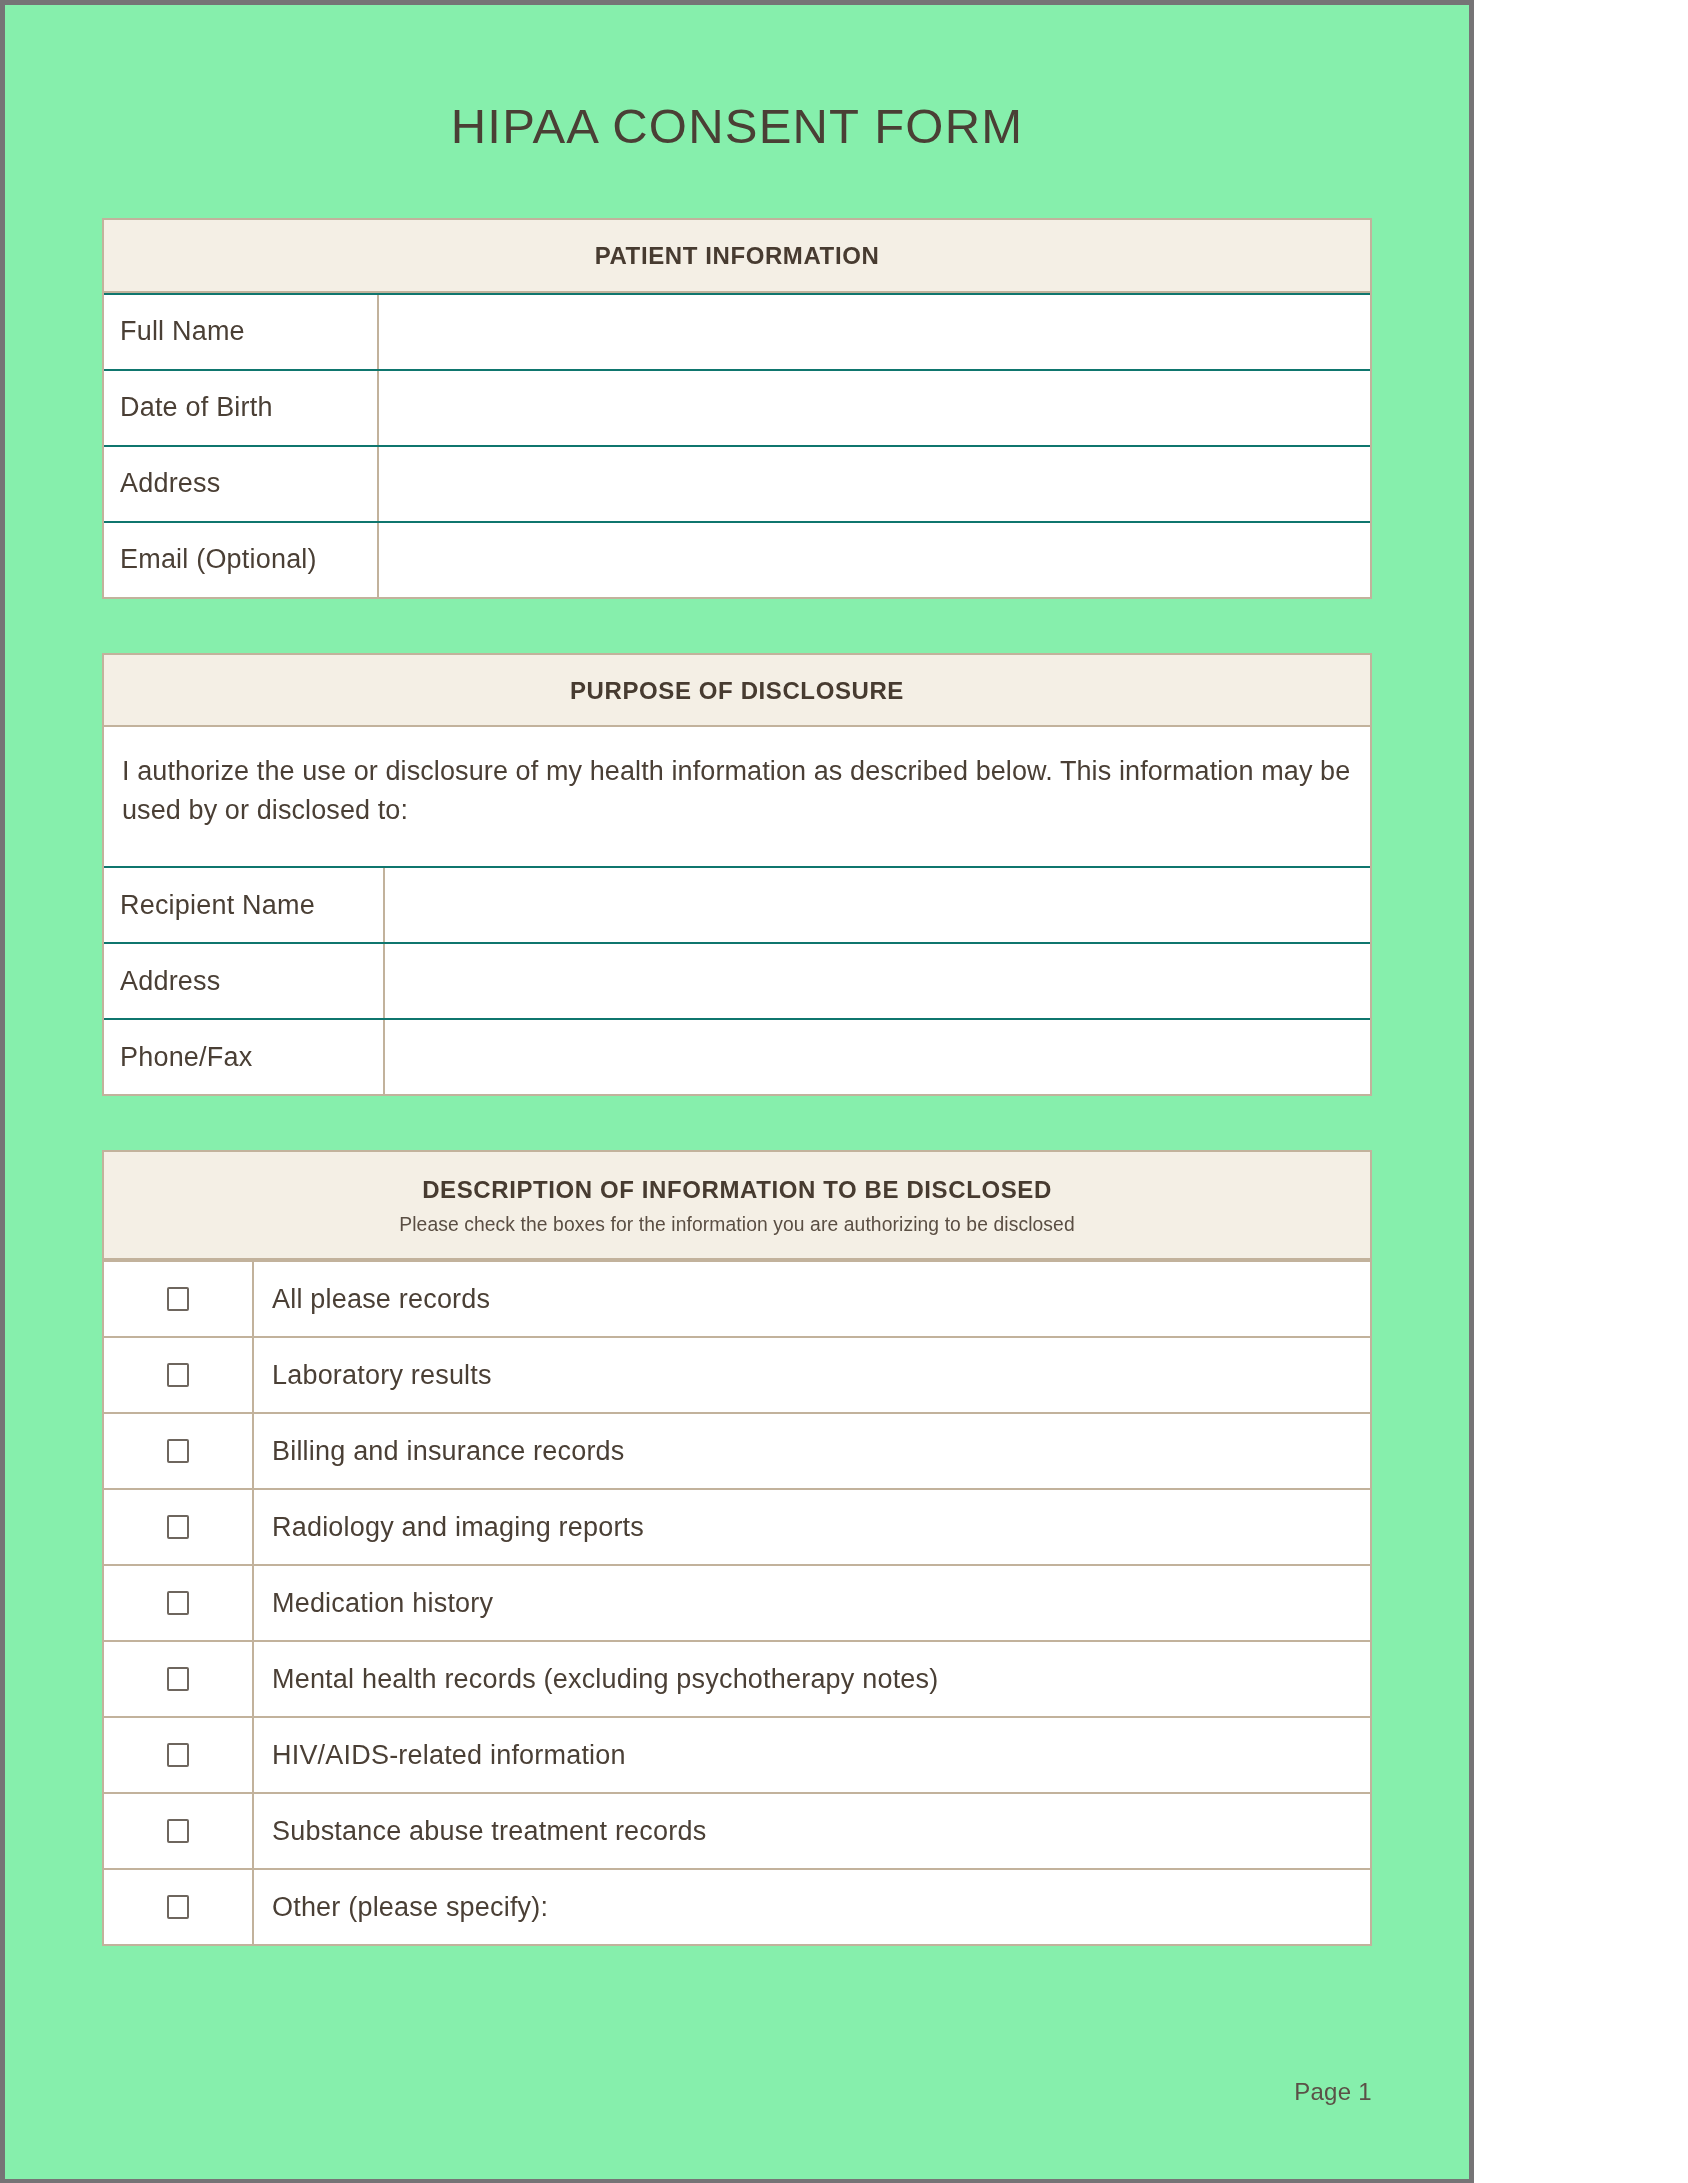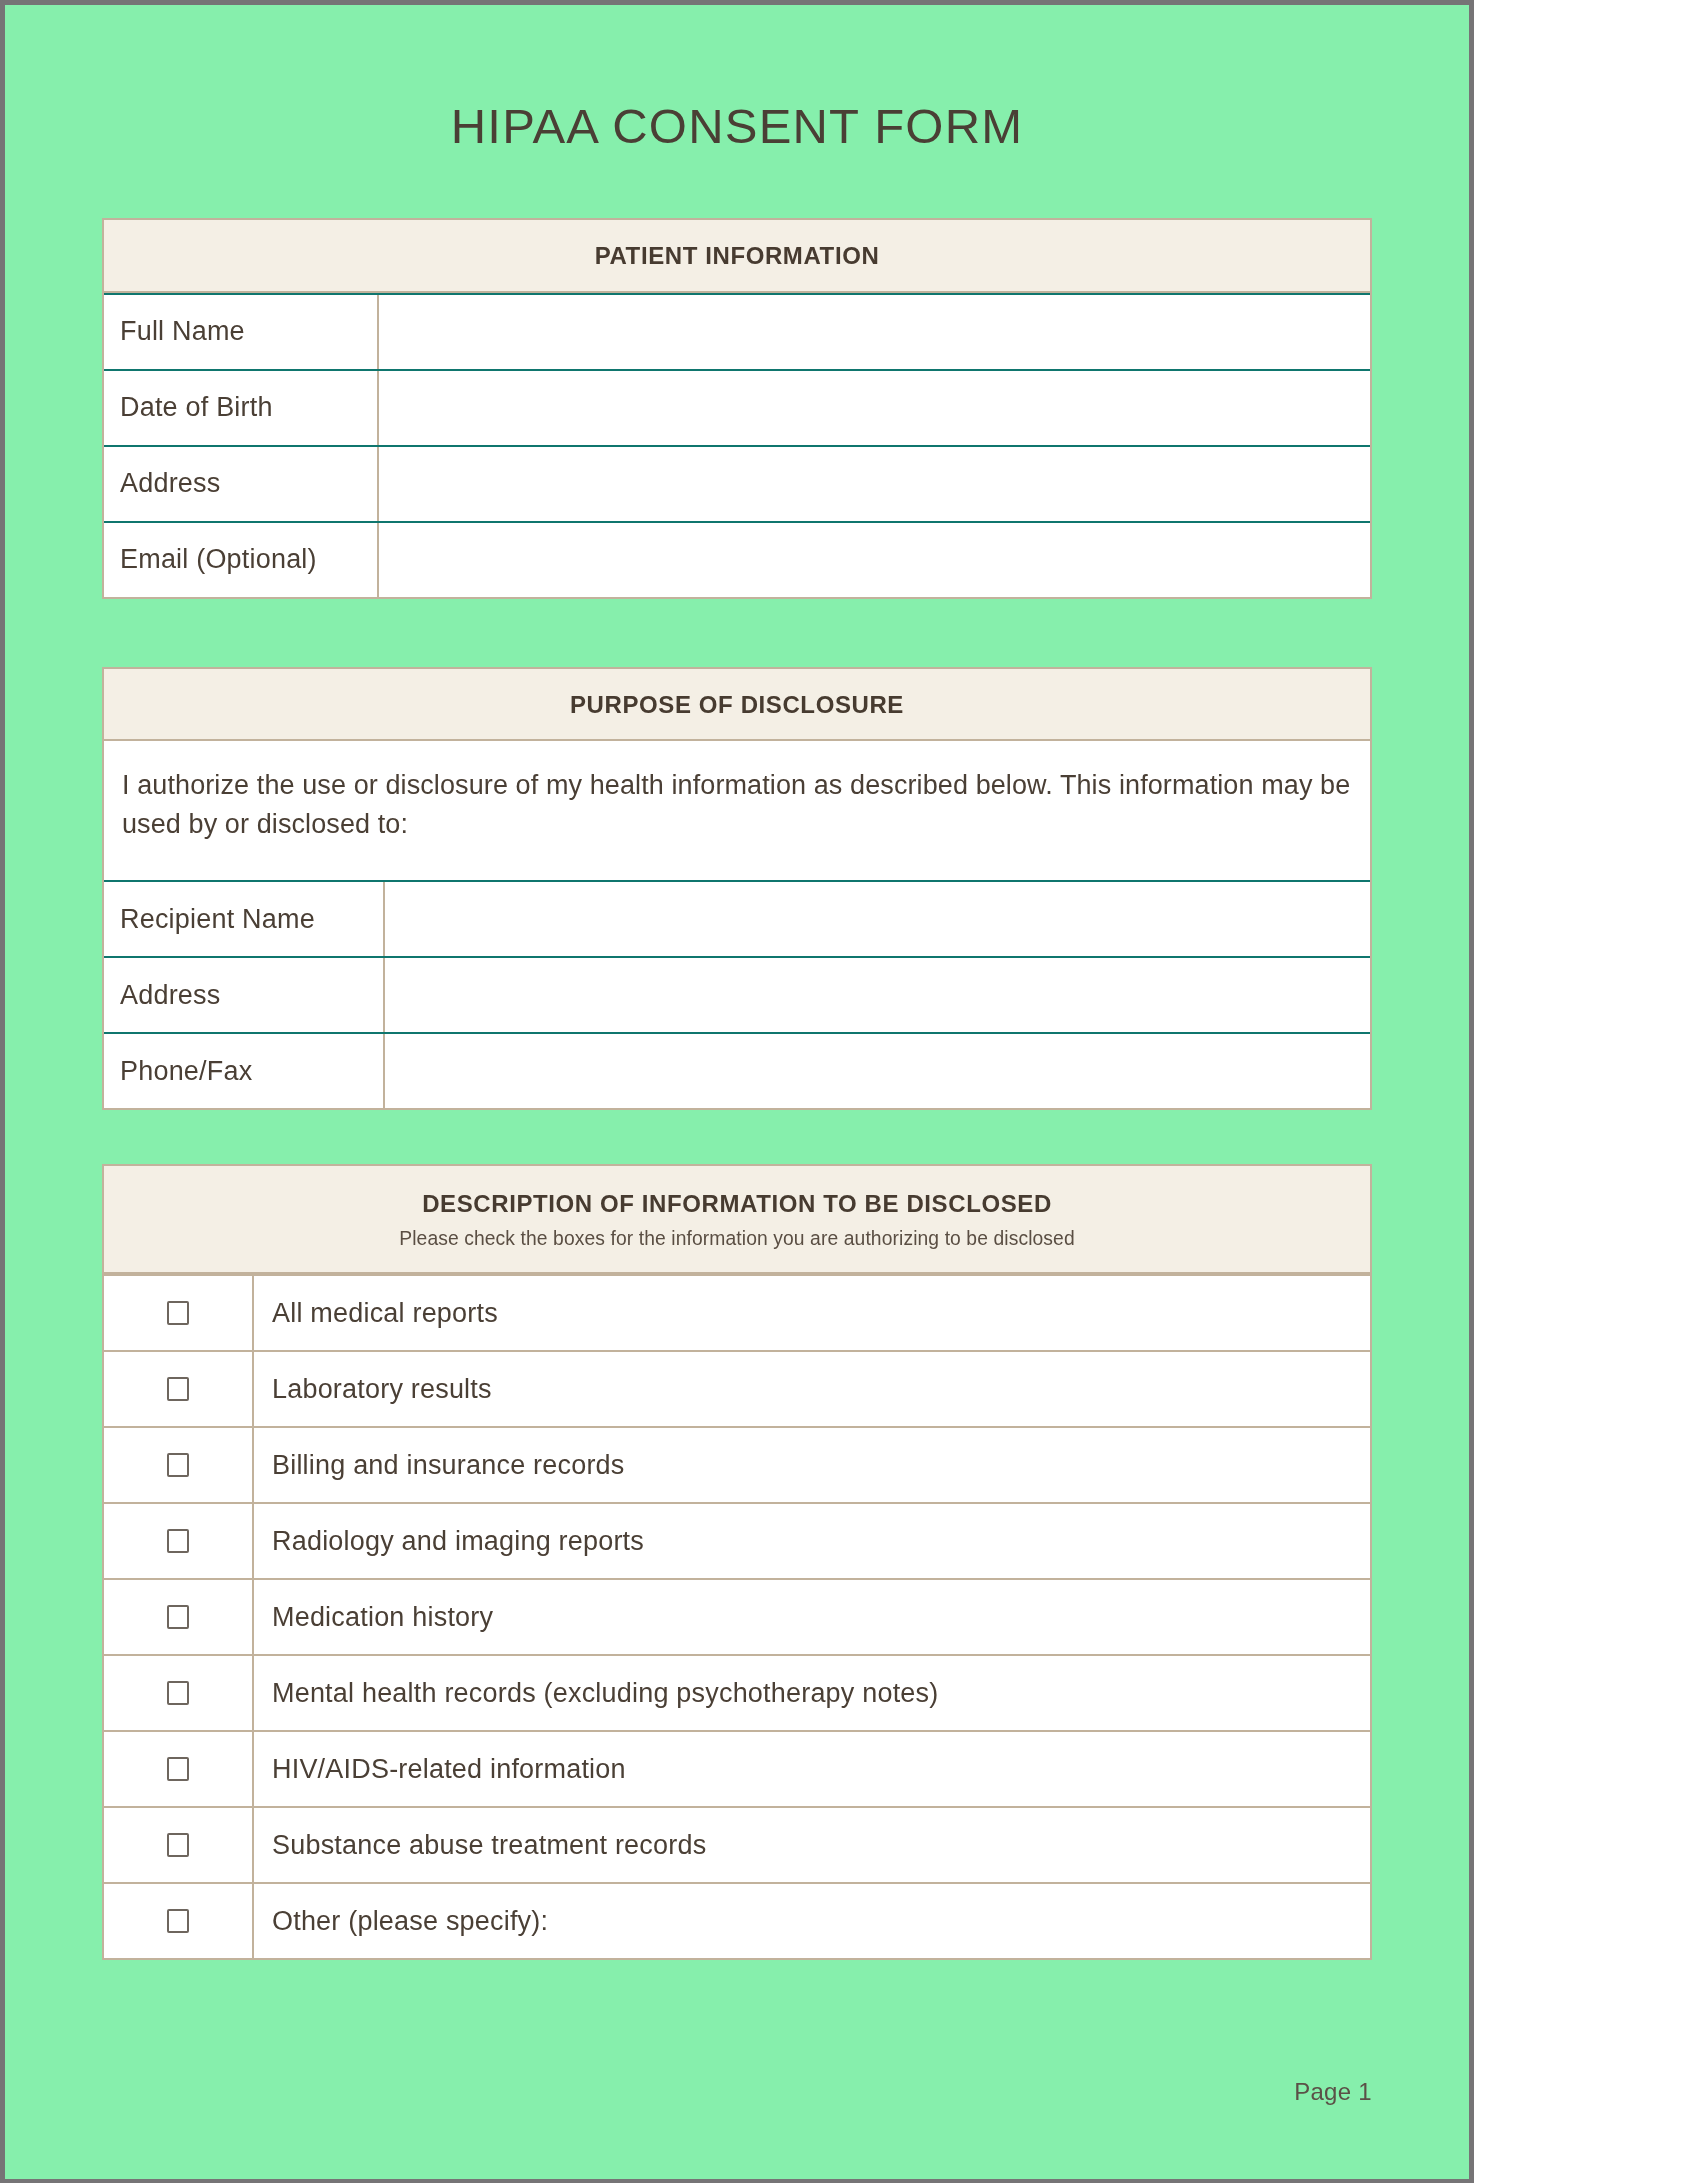--- a/index.html
+++ b/index.html
@@ -41,21 +41,21 @@
     line-height: 1;
   }
 
   
   .section {
     border: 2px solid #c2b29c;
     box-sizing: border-box;
     background: #ffffff;
   }
   .section-1 { margin-top: 67px; }
-  .section-2 { margin-top: 68px; }
+  .section-2 { margin-top: 54px; }
   .section-3 { margin-top: 54px; }
 
   .section-head {
     background: #f4efe5;
     border-bottom: 2px solid #c2b29c;
     text-align: center;
     padding: 22px 12px 21px;
     box-sizing: border-box;
   }
   .section-head.with-sub {
@@ -225,21 +225,21 @@
     <div class="section section-3">
       <div class="section-head with-sub">
         <div class="section-title">DESCRIPTION OF INFORMATION TO BE DISCLOSED</div>
         <div class="section-sub">Please check the boxes for the information you are authorizing to be disclosed</div>
       </div>
 
       <div class="check-row">
         <div class="check-cell">
           <div class="checkbox"></div>
         </div>
-        <div class="check-label">All medical reports</div>
+        <div class="check-label">All please records</div>
       </div>
 
       <div class="check-row">
         <div class="check-cell">
           <div class="checkbox"></div>
         </div>
         <div class="check-label">Laboratory results</div>
       </div>
 
       <div class="check-row">

